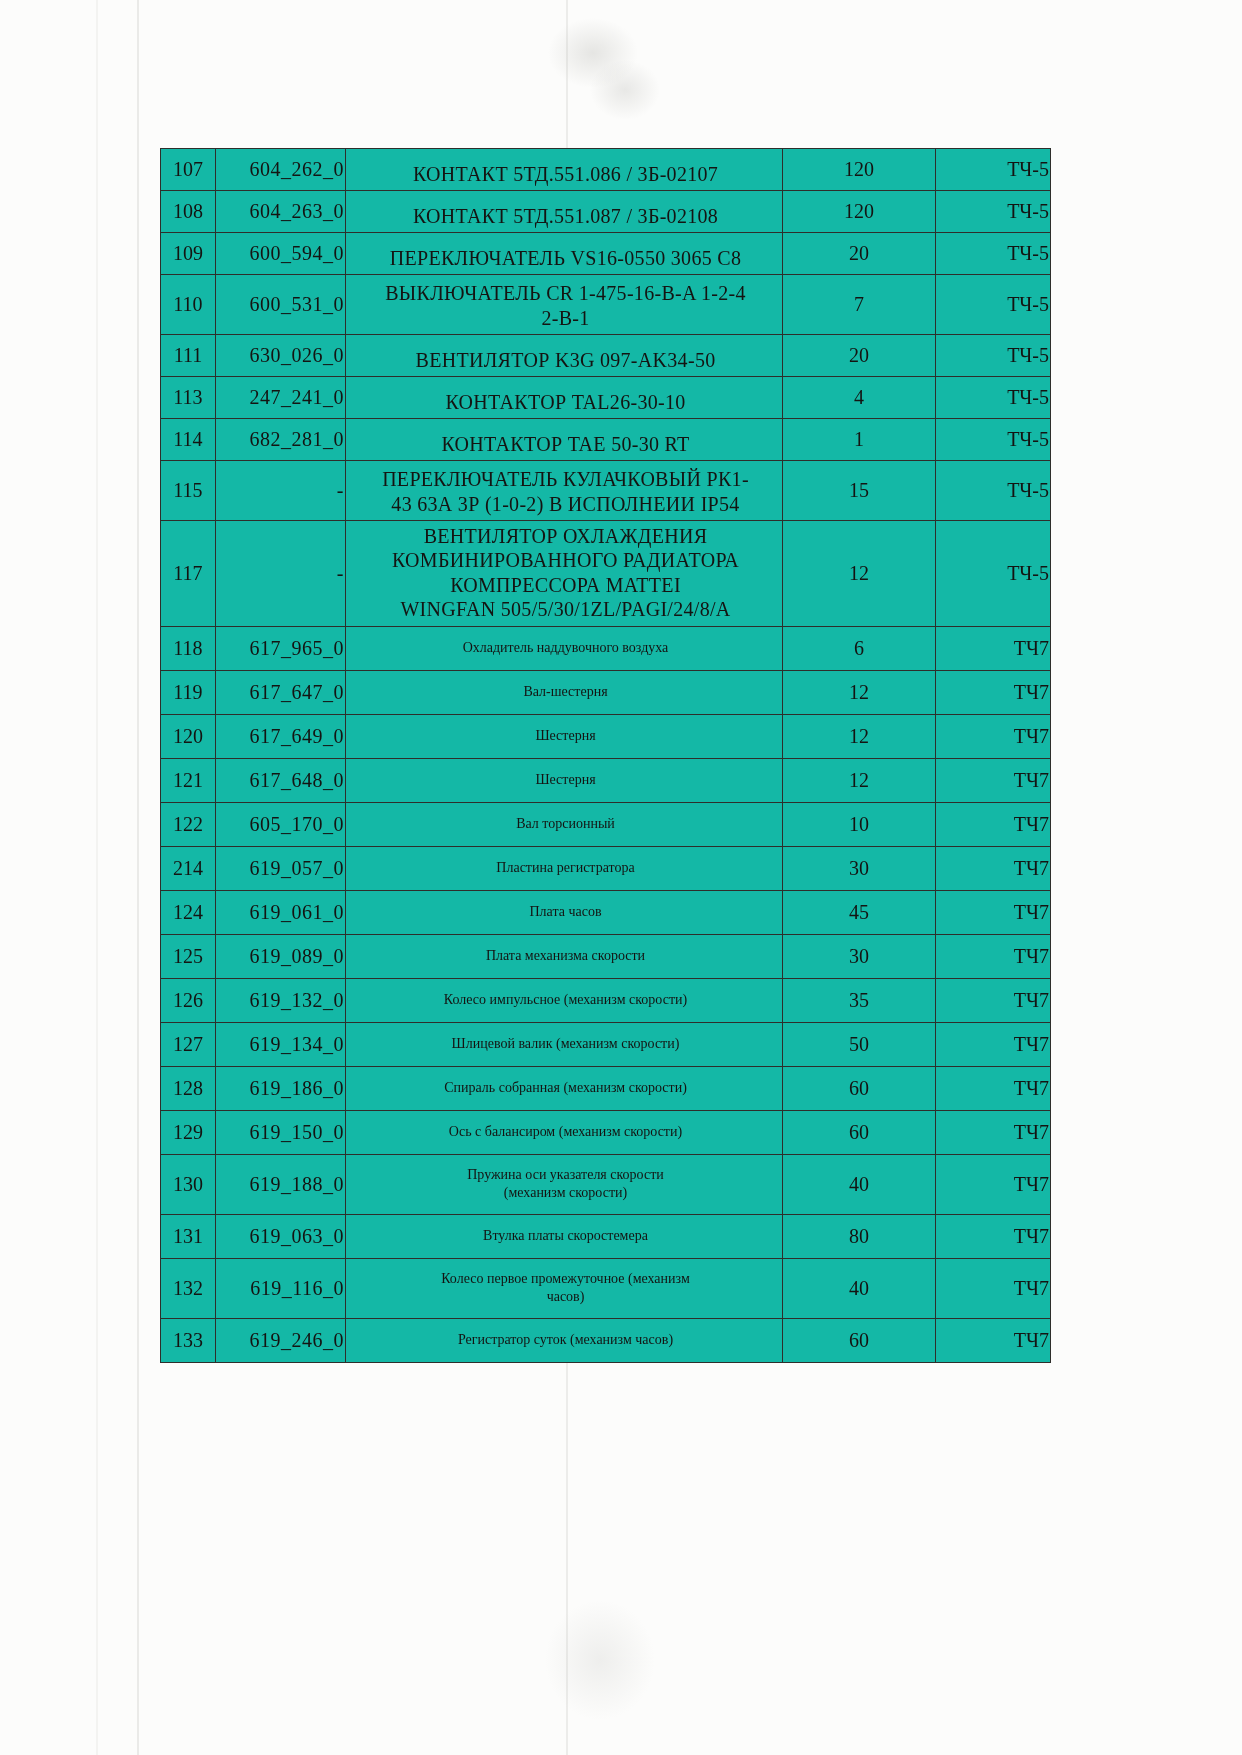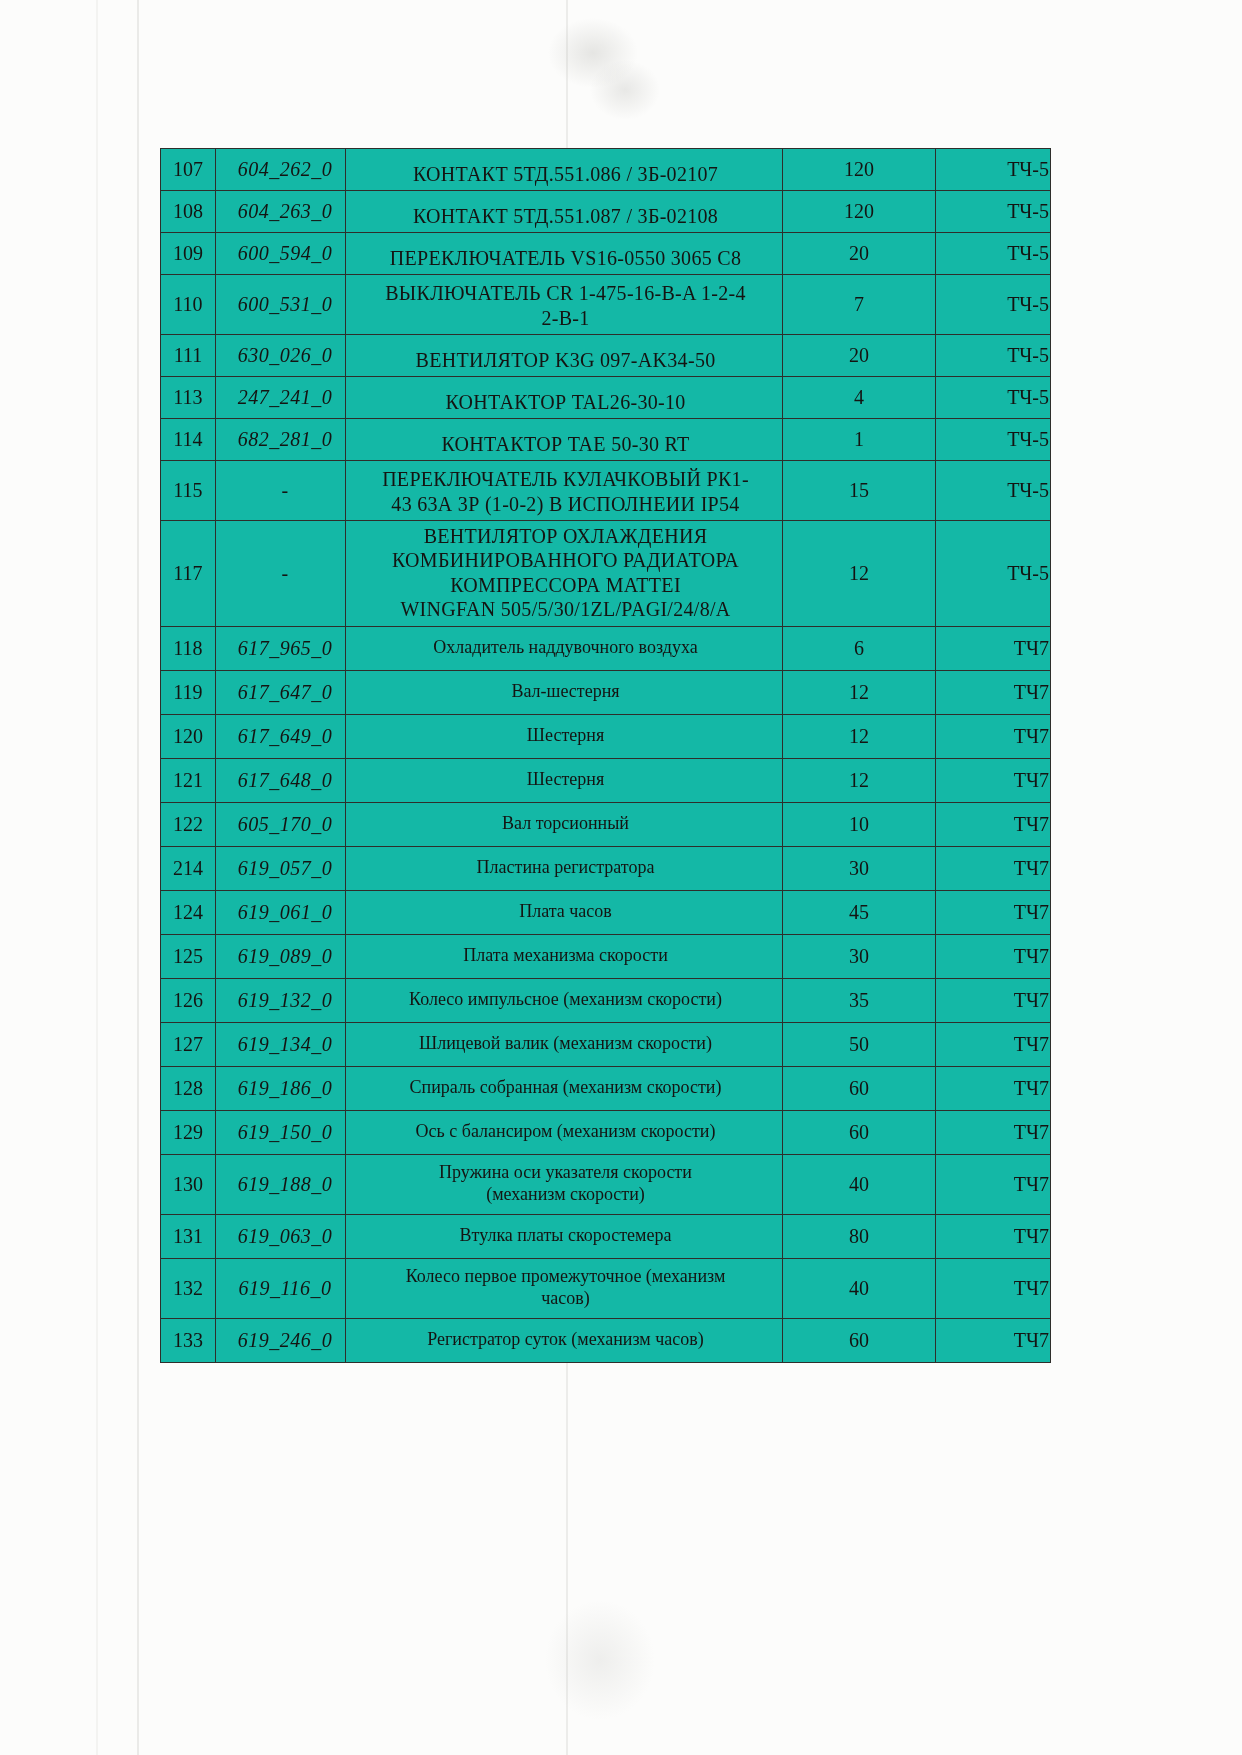--- a/index.html
+++ b/index.html
@@ -57,32 +57,32 @@
     line-height: 1.22;
     overflow: hidden;
   }
   col.c-num   { width: 55px;  }
   col.c-code  { width: 130px; }
   col.c-desc  { width: 437px; }
   col.c-qty   { width: 153px; }
   col.c-depot { width: 115px; }
 
   td.col-num   { text-align: center; vertical-align: middle; }
-  td.col-code  { text-align: center; vertical-align: middle; padding-left: 10px; letter-spacing: 0.5px; font-style: italic; }
+  td.col-code  { text-align: right; vertical-align: middle; padding-left: 10px; letter-spacing: 0.5px; }
   td.col-desc  { text-align: center; padding: 3px 6px 4px 9px; white-space: pre-line; }
   td.col-qty   { text-align: center; vertical-align: middle; }
   td.col-depot { text-align: right; vertical-align: middle; }
 
   
   tr.upper td.col-desc { vertical-align: bottom; letter-spacing: 0.3px; }
   tr.upper:not(.multi) { height: 42px; }
   tr.upper.multi       { height: 60px; }
 
   
-  tr.lower td.col-desc { vertical-align: middle; font-size: 18px; font-family: Liberation Serif, serif; }
+  tr.lower td.col-desc { vertical-align: middle; font-size: 14px; font-family: Liberation Serif, serif; }
   tr.lower:not(.multi) { height: 44px; }
   tr.lower.multi       { height: 60px; padding-left: 40px; }
 </style>
 </head>
 <body>
 
 <div class="scan-line l1"></div>
 <div class="scan-line l2"></div>
 <div class="scan-line l3"></div>
 <div class="scan-smudge smudge-a"></div>

